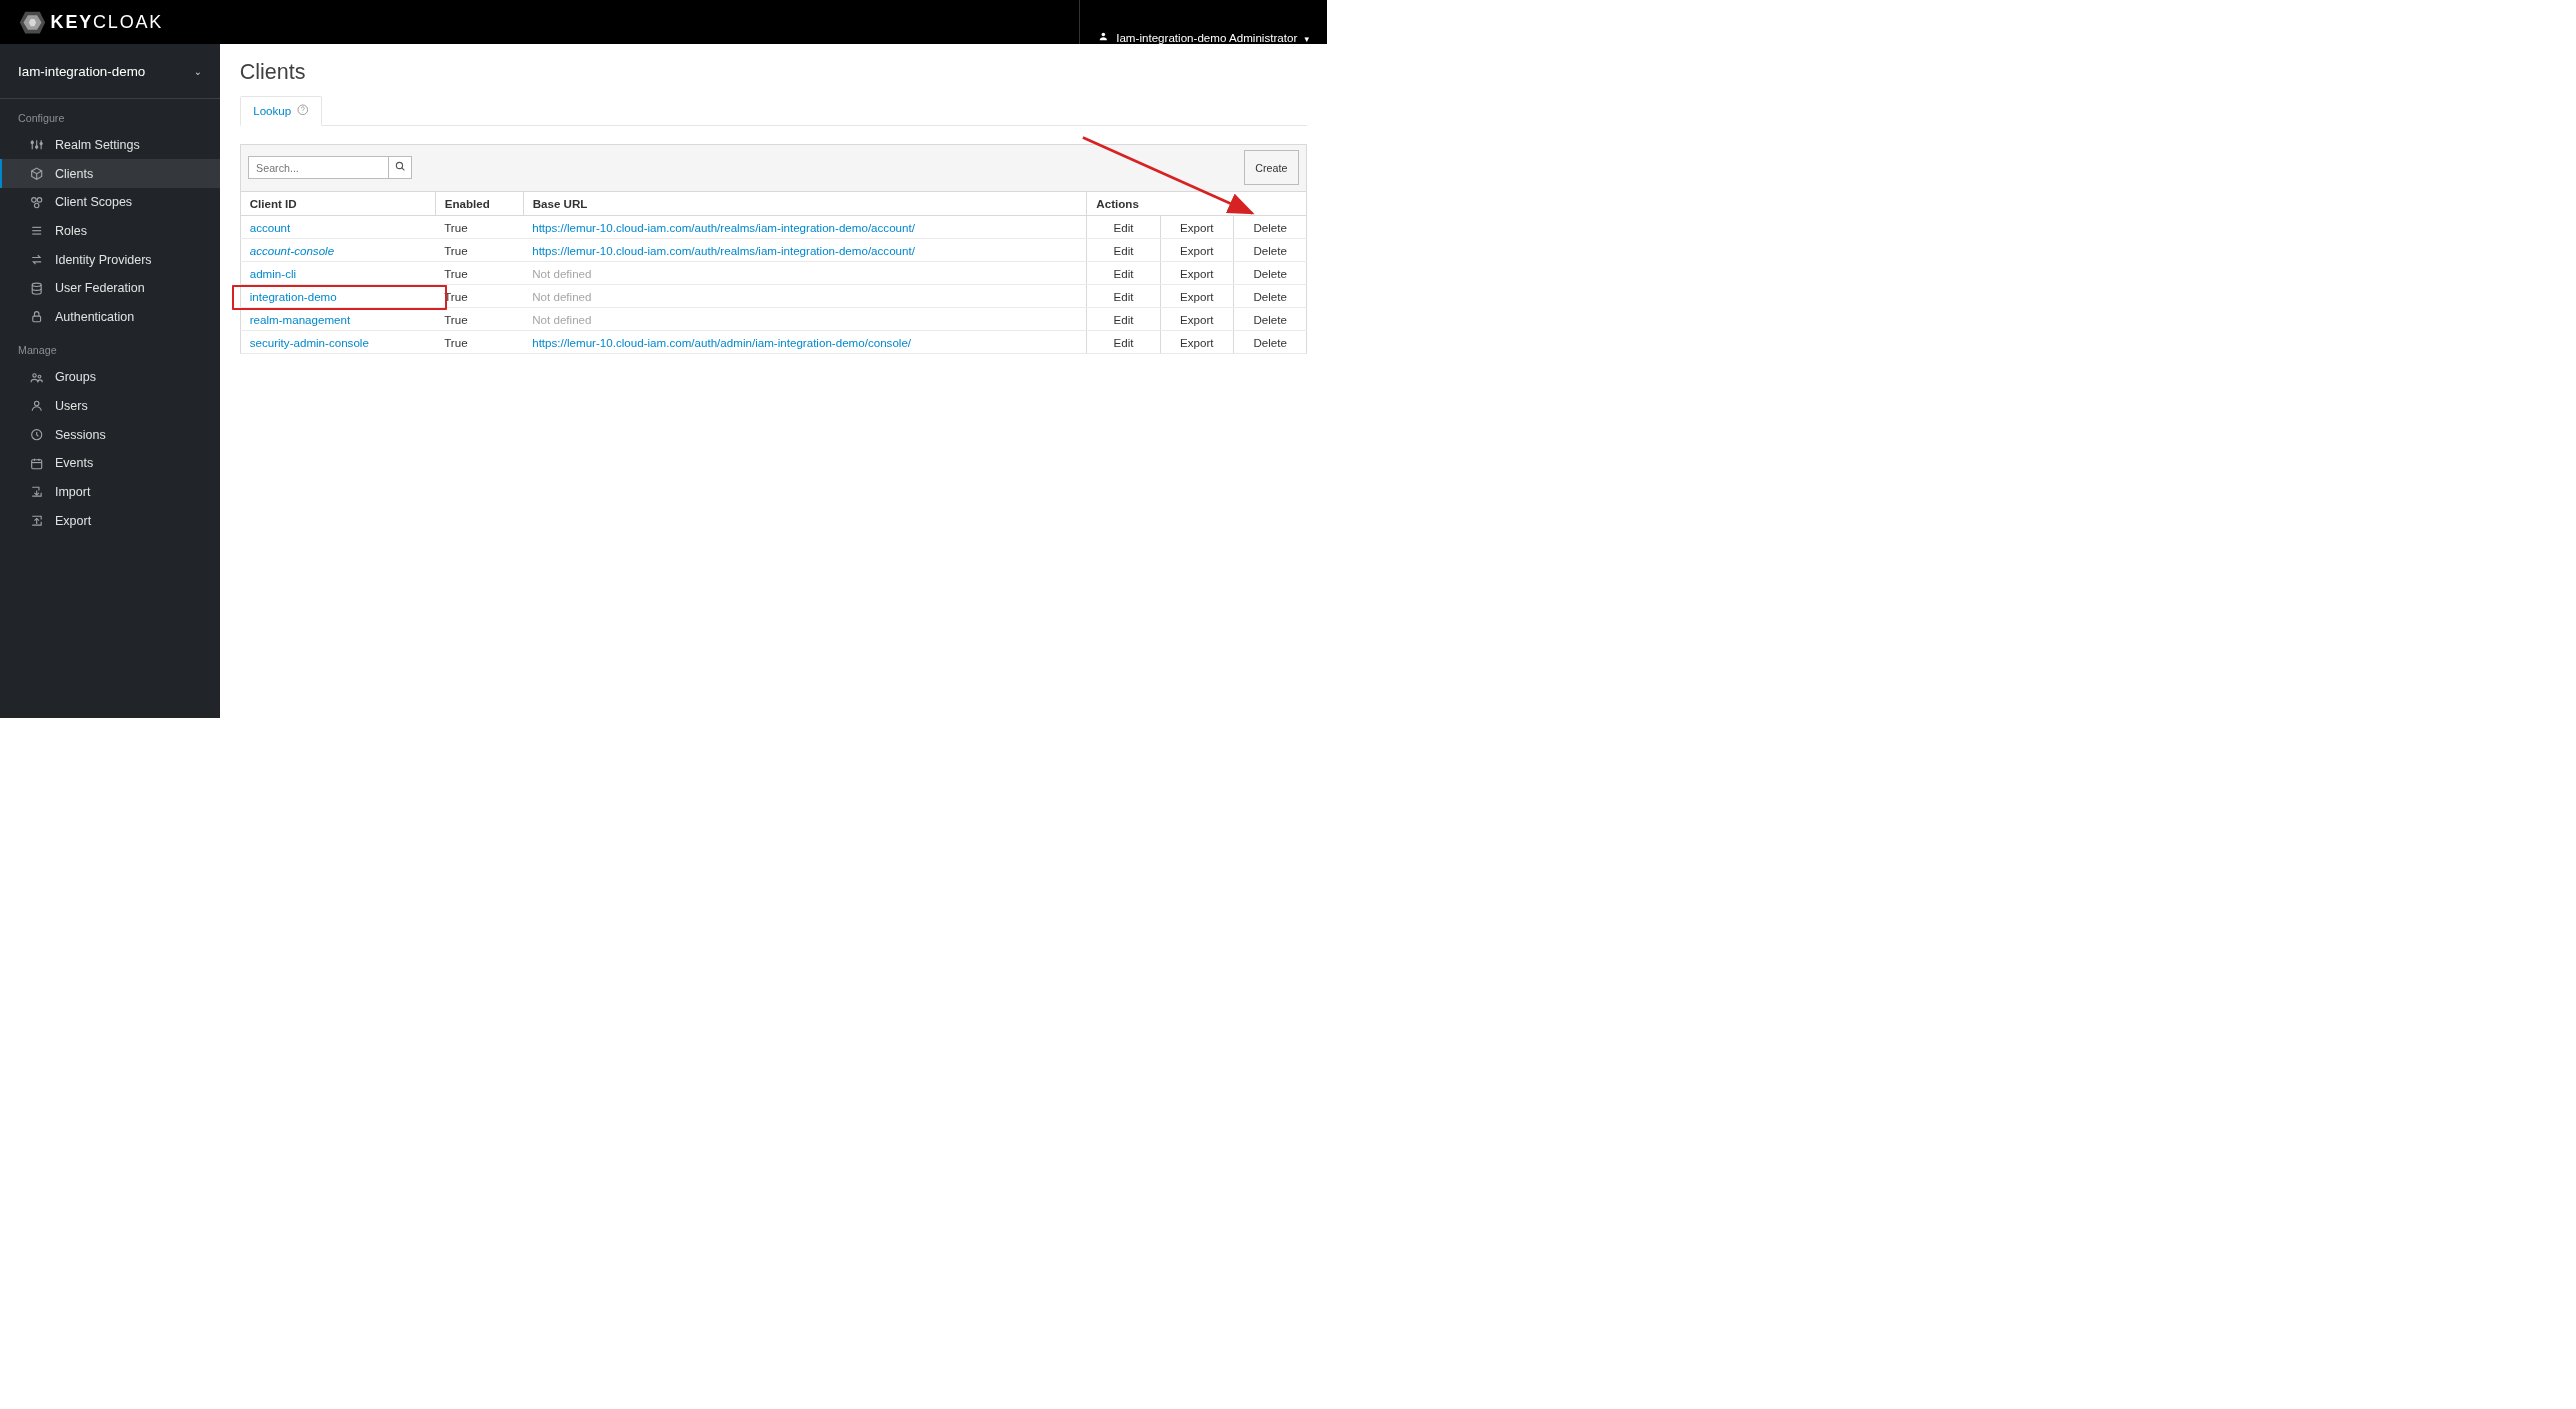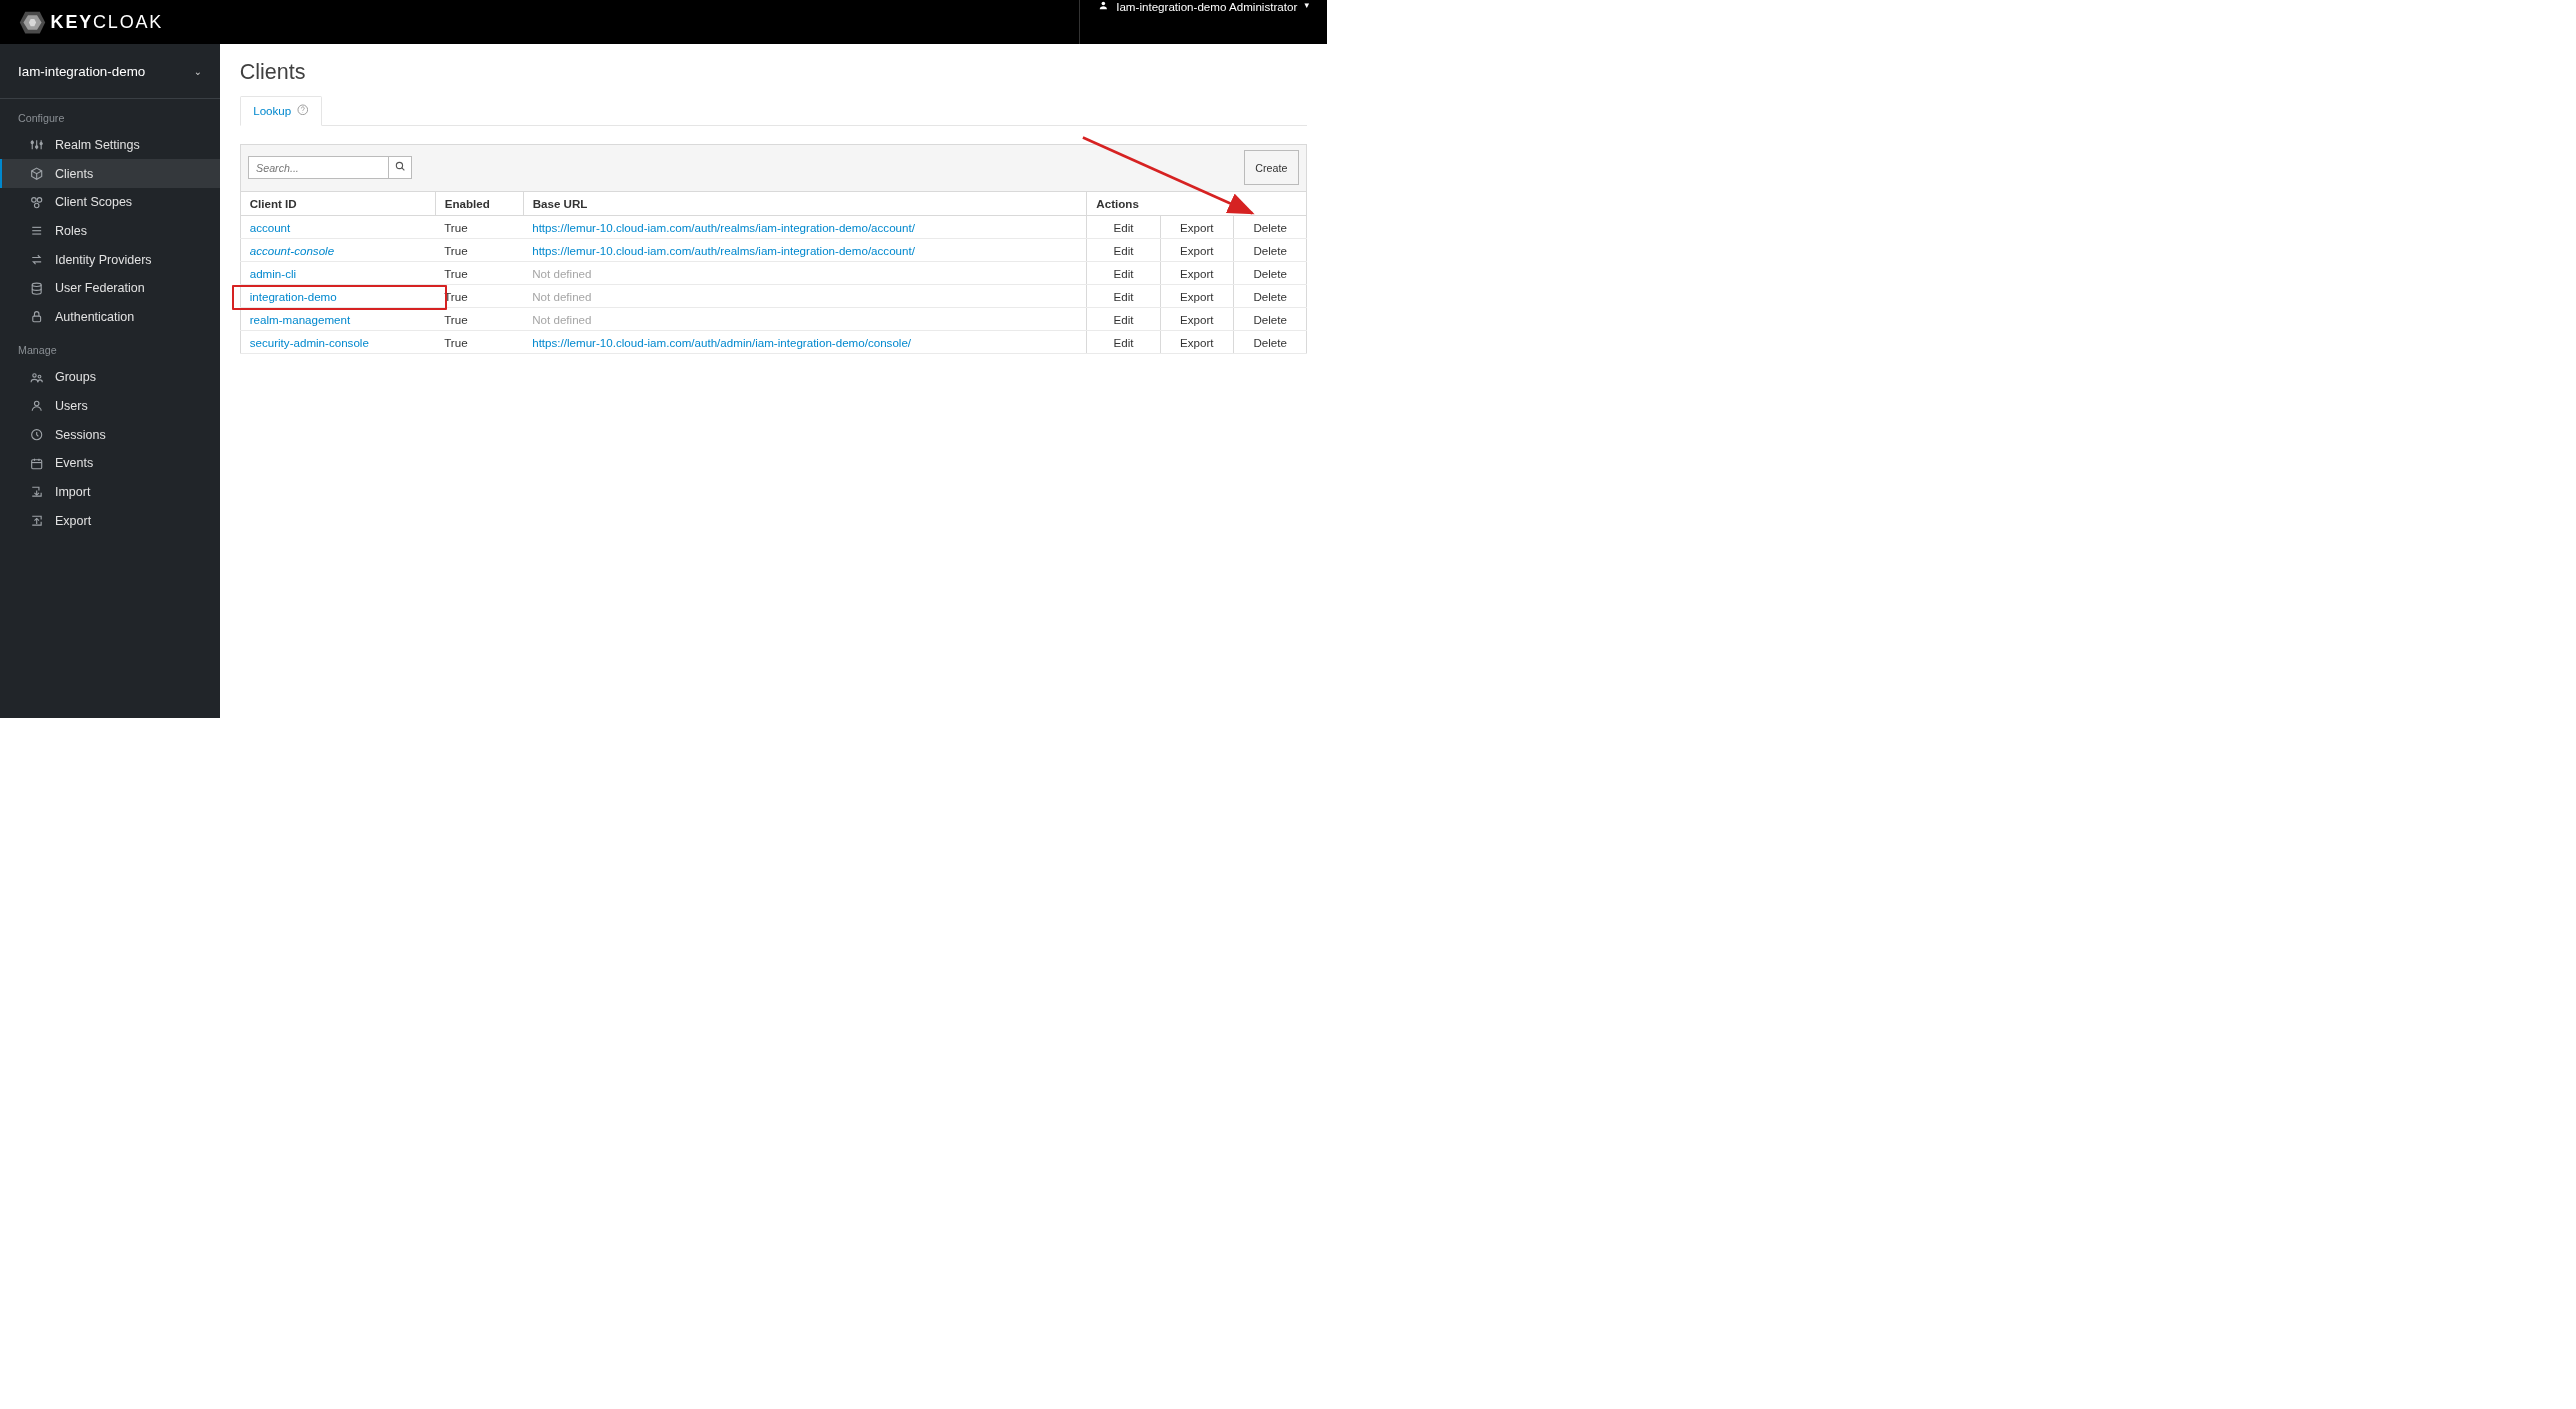--- a/index.html
+++ b/index.html
@@ -27,21 +27,21 @@
     color: #fff;
     font-size: 18px;
     letter-spacing: 1.8px;
     font-weight: 400;
   }
   .logo svg { margin-right: 3.6px; }
   .logo-text { font-weight: 300; }
   .logo-text b { font-weight: 600; }
   .user-area {
     display: flex;
-    align-items: flex-start;
+    align-items: flex-end;
     color: #fff;
     font-size: 11.6px;
     border-left: 0.9px solid #333;
     padding-left: 18px;
     height: 100%;
     cursor: pointer;
   }
   .user-area .uicon { margin-right: 7.2px; font-size: 10.7px;}
   .user-area .chev { margin-left: 7.2px; font-size: 9px; }
 
@@ -138,21 +138,20 @@
     align-items:center;
     justify-content:space-between;
   }
   .search-wrap { display:flex; }
   .search-input {
     height: 23px;
     width: 141px;
     border:0.9px solid #bbb;
     padding: 0 7.2px;
     font-size:10.7px;
-    font-style: italic;
     color:#888;
     outline:none;
   }
   .search-btn {
     height:23px;
     width:23px;
     border:0.9px solid #bbb;
     border-left:none;
     background:#fff;
     cursor:pointer;

